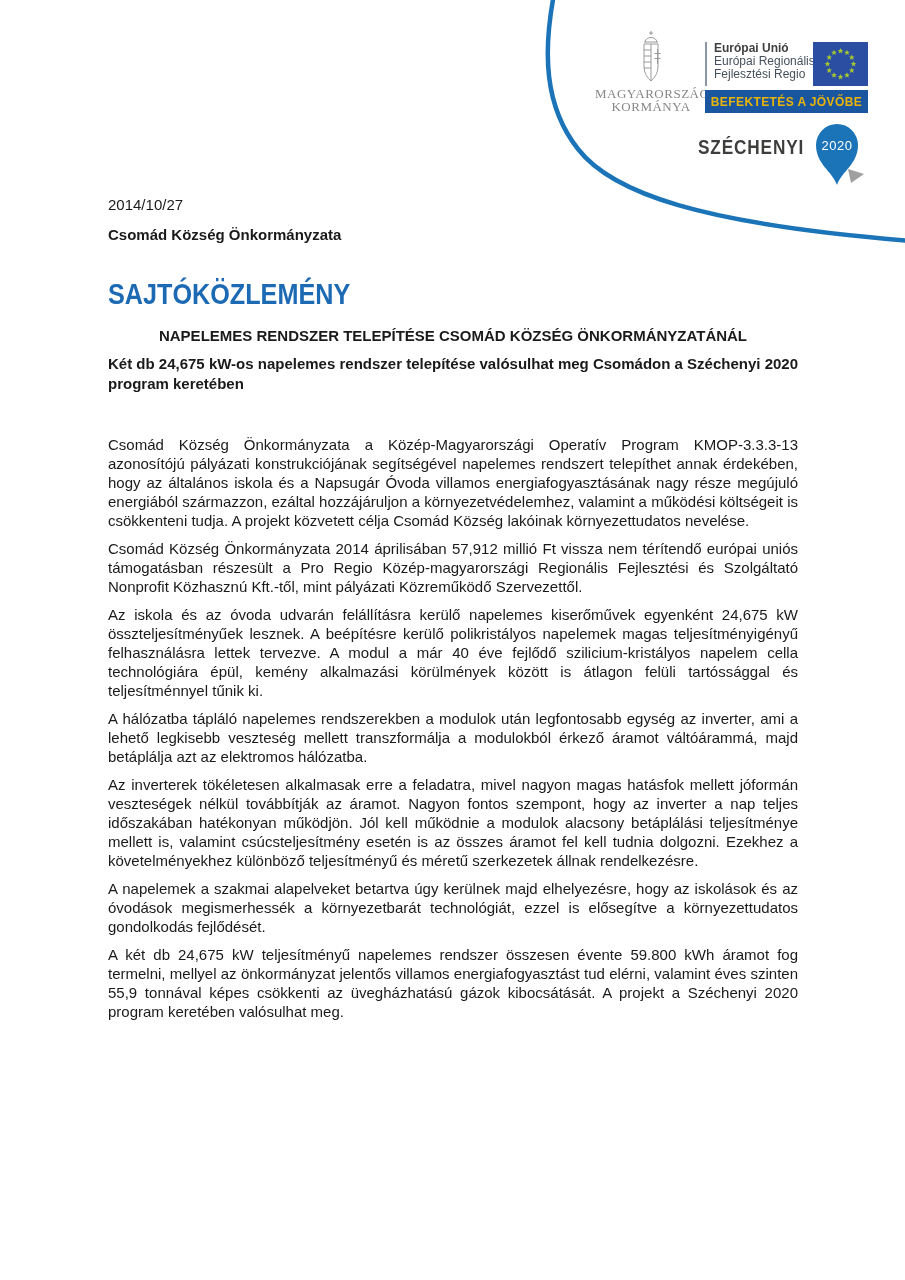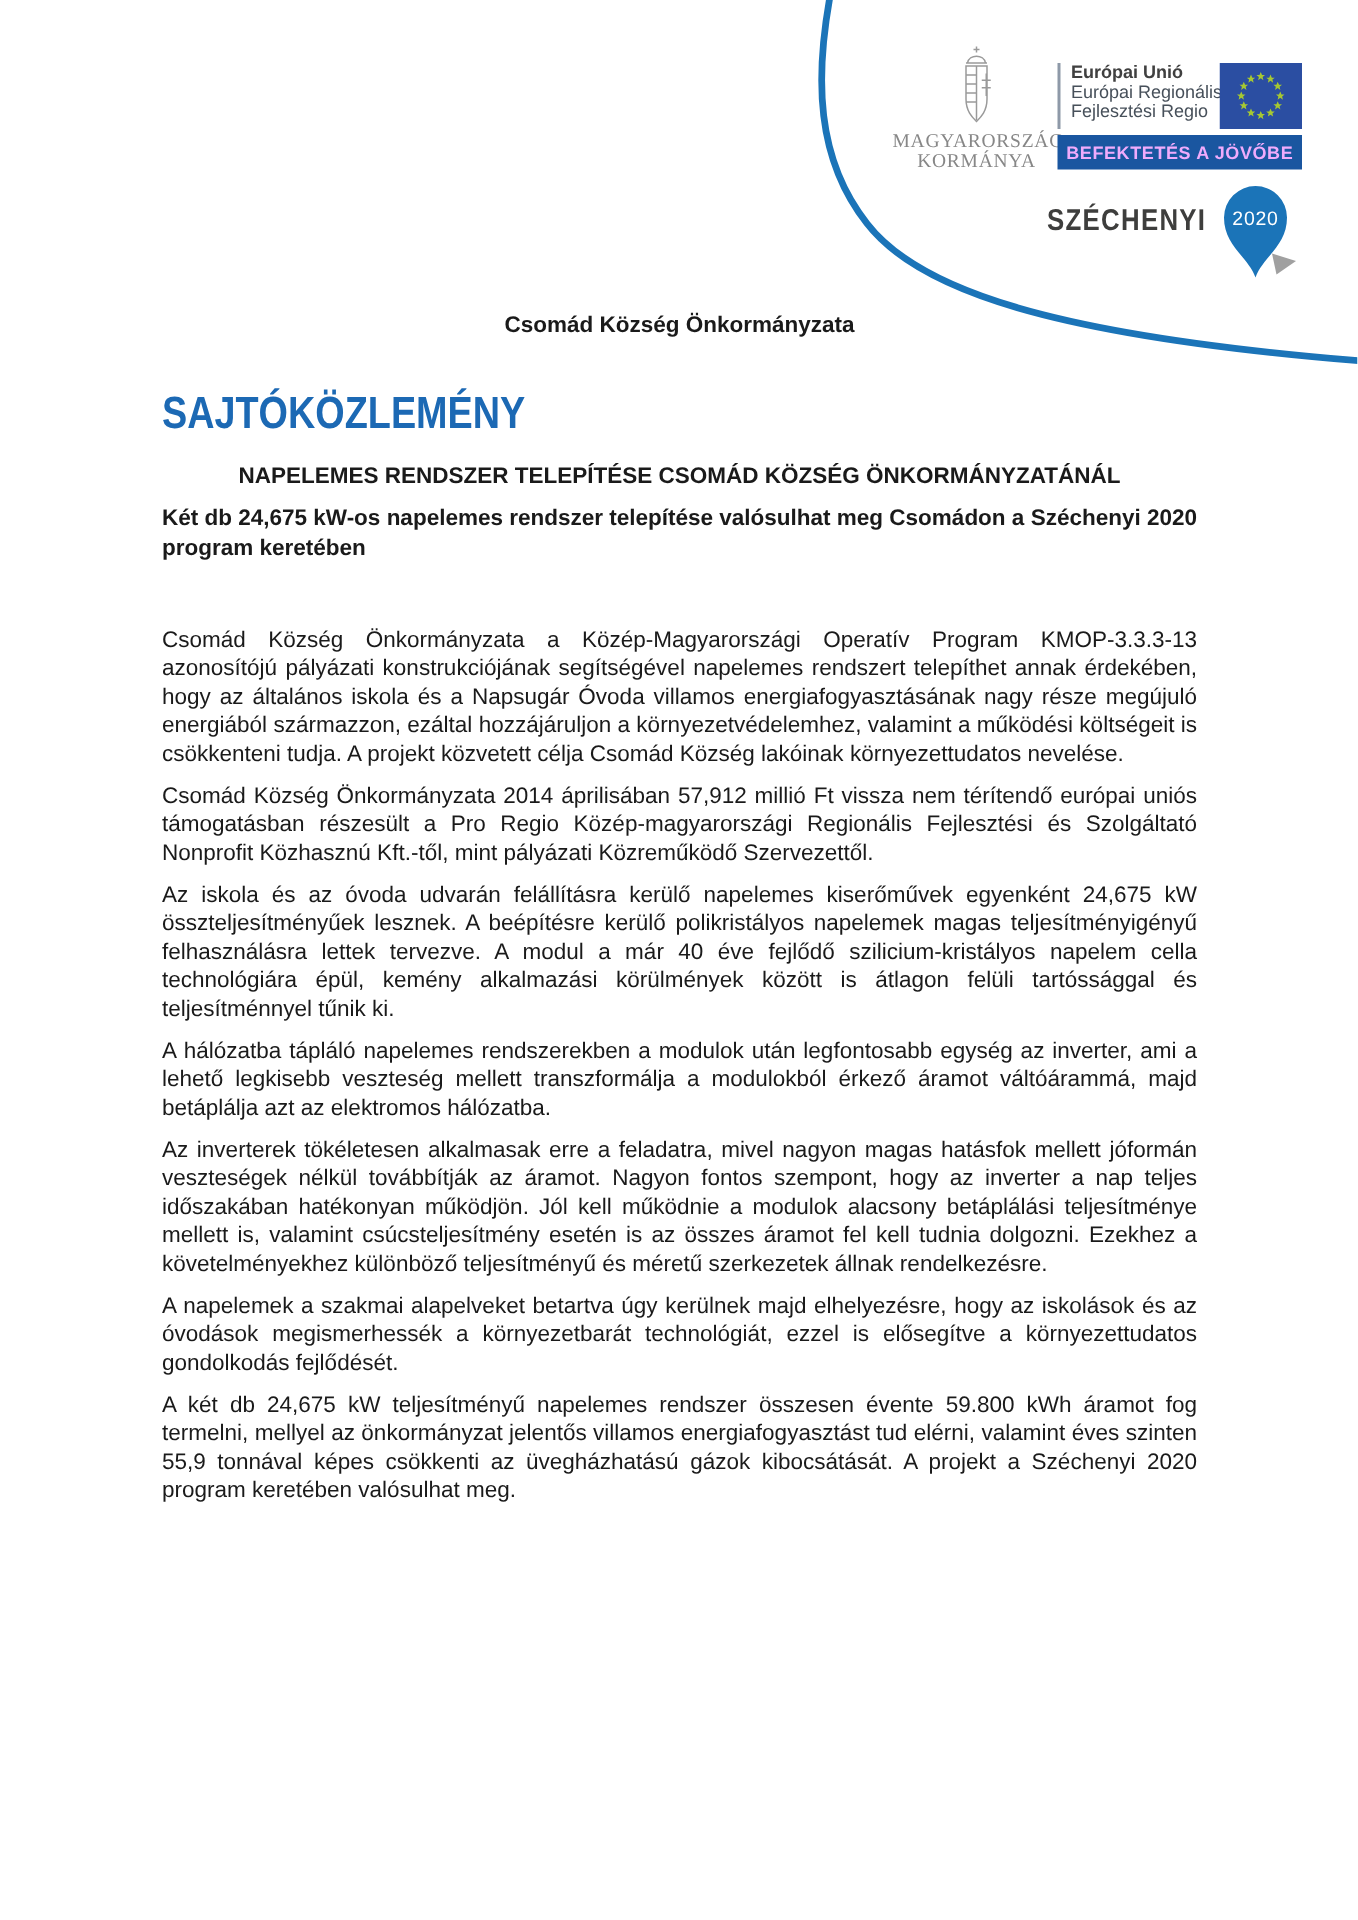--- a/index.html
+++ b/index.html
@@ -21,40 +21,40 @@
     font-variant:small-caps;
     color:#878787;
     font-size:13px;line-height:13px;letter-spacing:0.5px;
   }
   .eu-divider{position:absolute;left:705px;top:42px;width:2px;height:44px;background:#8e99a8;}
   .eu-text{position:absolute;left:714px;top:42px;width:110px;color:#47505a;font-size:12px;line-height:13px;}
   .eu-text .b{font-weight:bold;color:#404040;}
   .eu-flag{position:absolute;left:813px;top:42px;}
   .invest-banner{
     position:absolute;left:705px;top:90px;width:163px;height:23px;
-    background:#1a56a0;color:#f0abfc;
+    background:#1a56a0;color:#eab308;
     font-weight:bold;font-size:12px;letter-spacing:0.4px;
     display:flex;align-items:center;justify-content:center;
   }
   .szechenyi{position:absolute;left:698px;top:133px;}
   .szechenyi-name{
     display:inline-block;
     font-weight:bold;font-size:20px;letter-spacing:1px;color:#3e3e3d;
     transform:scaleX(0.86);transform-origin:0 50%;
     vertical-align:top;margin-top:3px;
   }
   .szechenyi-pin{position:absolute;left:112px;top:-10px;}
   .pin-year{
     font-size:13px;letter-spacing:0.5px;fill:#ffffff;
     font-family:"Liberation Sans", sans-serif;
   }
   
   .content{position:absolute;left:108px;top:196px;width:690px;}
   .doc-date{font-size:15px;line-height:18px;}
-  .doc-author{margin-top:12px;font-size:15px;line-height:18px;font-weight:bold;text-align:center;}
+  .doc-author{margin-top:12px;font-size:15px;line-height:18px;font-weight:bold;}
   .doc-title{
     margin-top:34px;
     font-size:30px;line-height:32px;font-weight:bold;color:#1c69b4;
     transform:scaleX(0.84);transform-origin:0 0;
     white-space:nowrap;
   }
   .doc-headline{margin-top:16px;font-size:15px;line-height:19px;font-weight:bold;text-align:center;}
   .doc-lead{margin-top:9px;font-size:15px;line-height:20px;font-weight:bold;text-align:justify;}
   .doc-paragraphs{margin-top:41px;}
   .doc-paragraphs p{margin:0 0 9px 0;font-size:15px;line-height:19px;text-align:justify;}
@@ -116,20 +116,21 @@
   <div class="szechenyi">
     <span class="szechenyi-name">SZÉCHENYI</span>
     <svg class="szechenyi-pin" width="60" height="66" viewBox="0 0 60 66" xmlns="http://www.w3.org/2000/svg" aria-hidden="true">
       <path d="M38 46 L54 51 L41 60 Z" fill="#a0a0a0"></path>
       <path d="M27 62 C 22 48 6 41 6 22 A 21 21 0 1 1 48 22 C 48 41 32 48 27 62 Z" fill="#1b74b8"></path>
       <text class="pin-year" x="27" y="27" text-anchor="middle">2020</text>
     </svg>
   </div>
 
   <div class="content">
+    <div class="doc-date">2014/10/27</div>
     <div class="doc-author">Csomád Község Önkormányzata</div>
     <div class="doc-title">SAJTÓKÖZLEMÉNY</div>
     <div class="doc-headline">NAPELEMES RENDSZER TELEPÍTÉSE CSOMÁD KÖZSÉG ÖNKORMÁNYZATÁNÁL</div>
     <div class="doc-lead">Két db 24,675 kW-os napelemes rendszer telepítése valósulhat meg Csomádon a Széchenyi 2020 program keretében</div>
     <div class="doc-paragraphs">
       <p>Csomád Község Önkormányzata a Közép-Magyarországi Operatív Program KMOP-3.3.3-13 azonosítójú pályázati konstrukciójának segítségével napelemes rendszert telepíthet annak érdekében, hogy az általános iskola és a Napsugár Óvoda villamos energiafogyasztásának nagy része megújuló energiából származzon, ezáltal hozzájáruljon a környezetvédelemhez, valamint a működési költségeit is csökkenteni tudja. A projekt közvetett célja Csomád Község lakóinak környezettudatos nevelése.</p>
       <p>Csomád Község Önkormányzata 2014 áprilisában 57,912 millió Ft vissza nem térítendő európai uniós támogatásban részesült a Pro Regio Közép-magyarországi Regionális Fejlesztési és Szolgáltató Nonprofit Közhasznú Kft.-től, mint pályázati Közreműködő Szervezettől.</p>
       <p>Az iskola és az óvoda udvarán felállításra kerülő napelemes kiserőművek egyenként 24,675 kW összteljesítményűek lesznek. A beépítésre kerülő polikristályos napelemek magas teljesítményigényű felhasználásra lettek tervezve. A modul a már 40 éve fejlődő szilicium-kristályos napelem cella technológiára épül, kemény alkalmazási körülmények között is átlagon felüli tartóssággal és teljesítménnyel tűnik ki.</p>
       <p>A hálózatba tápláló napelemes rendszerekben a modulok után legfontosabb egység az inverter, ami a lehető legkisebb veszteség mellett transzformálja a modulokból érkező áramot váltóárammá, majd betáplálja azt az elektromos hálózatba.</p>
       <p>Az inverterek tökéletesen alkalmasak erre a feladatra, mivel nagyon magas hatásfok mellett jóformán veszteségek nélkül továbbítják az áramot. Nagyon fontos szempont, hogy az inverter a nap teljes időszakában hatékonyan működjön. Jól kell működnie a modulok alacsony betáplálási teljesítménye mellett is, valamint csúcsteljesítmény esetén is az összes áramot fel kell tudnia dolgozni. Ezekhez a követelményekhez különböző teljesítményű és méretű szerkezetek állnak rendelkezésre.</p>

